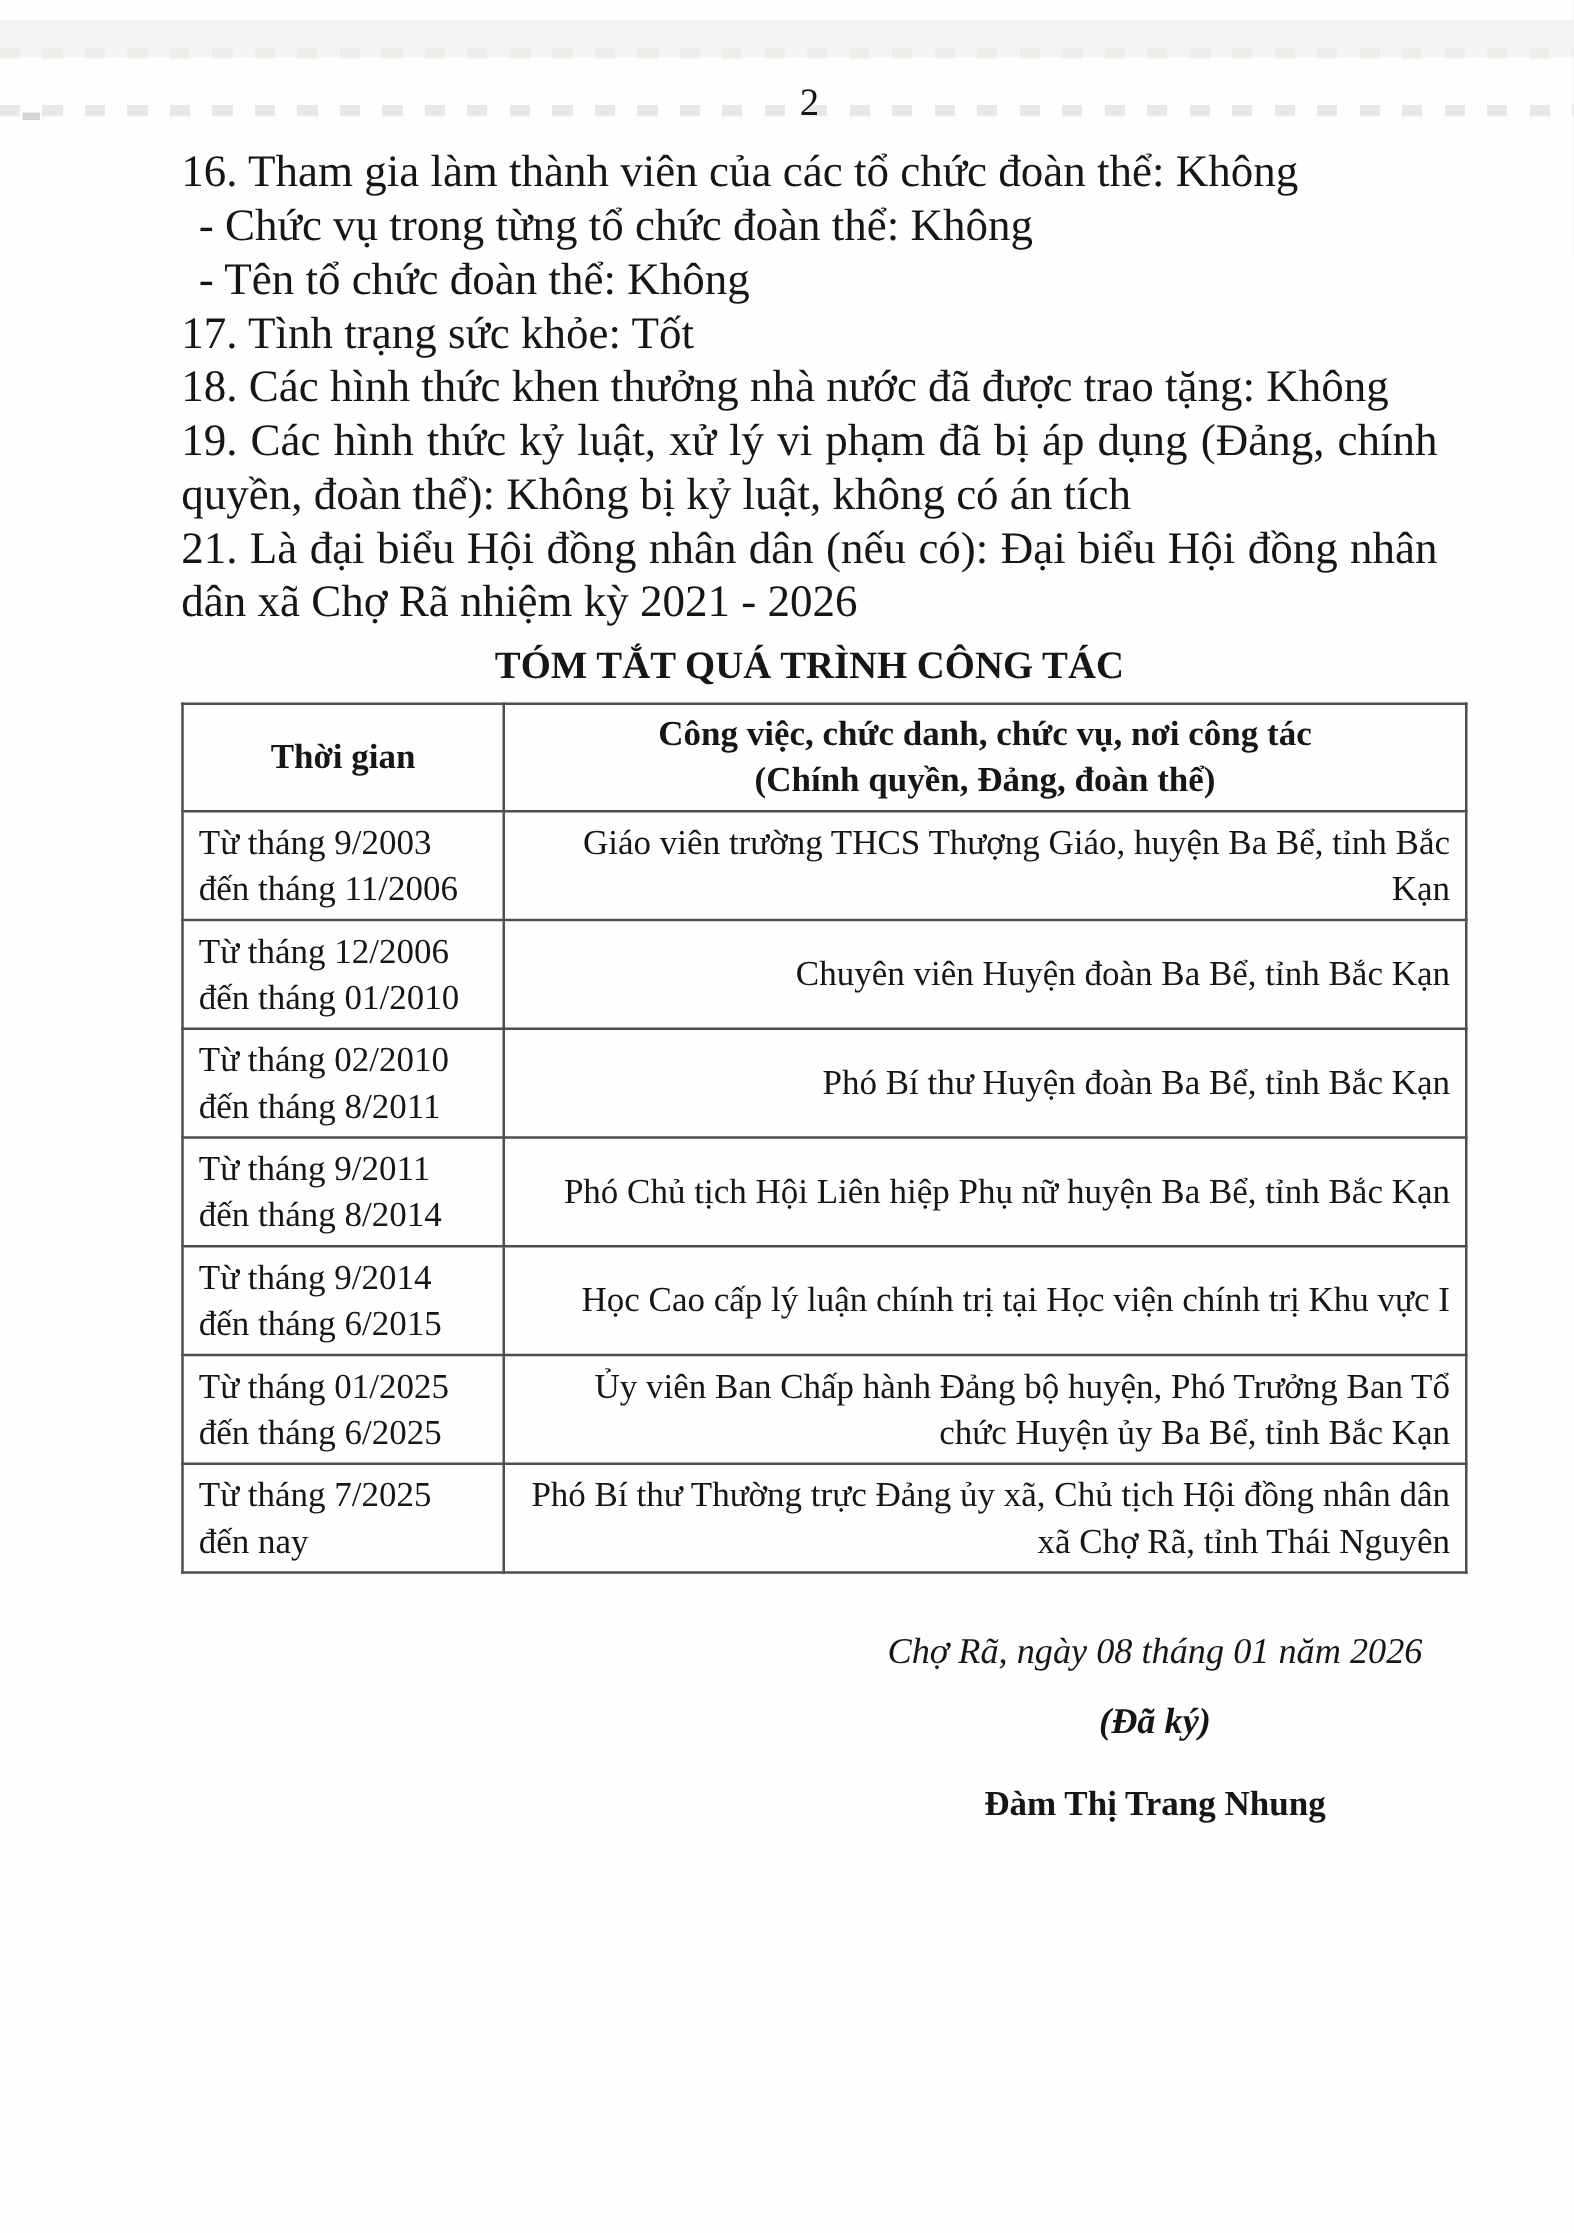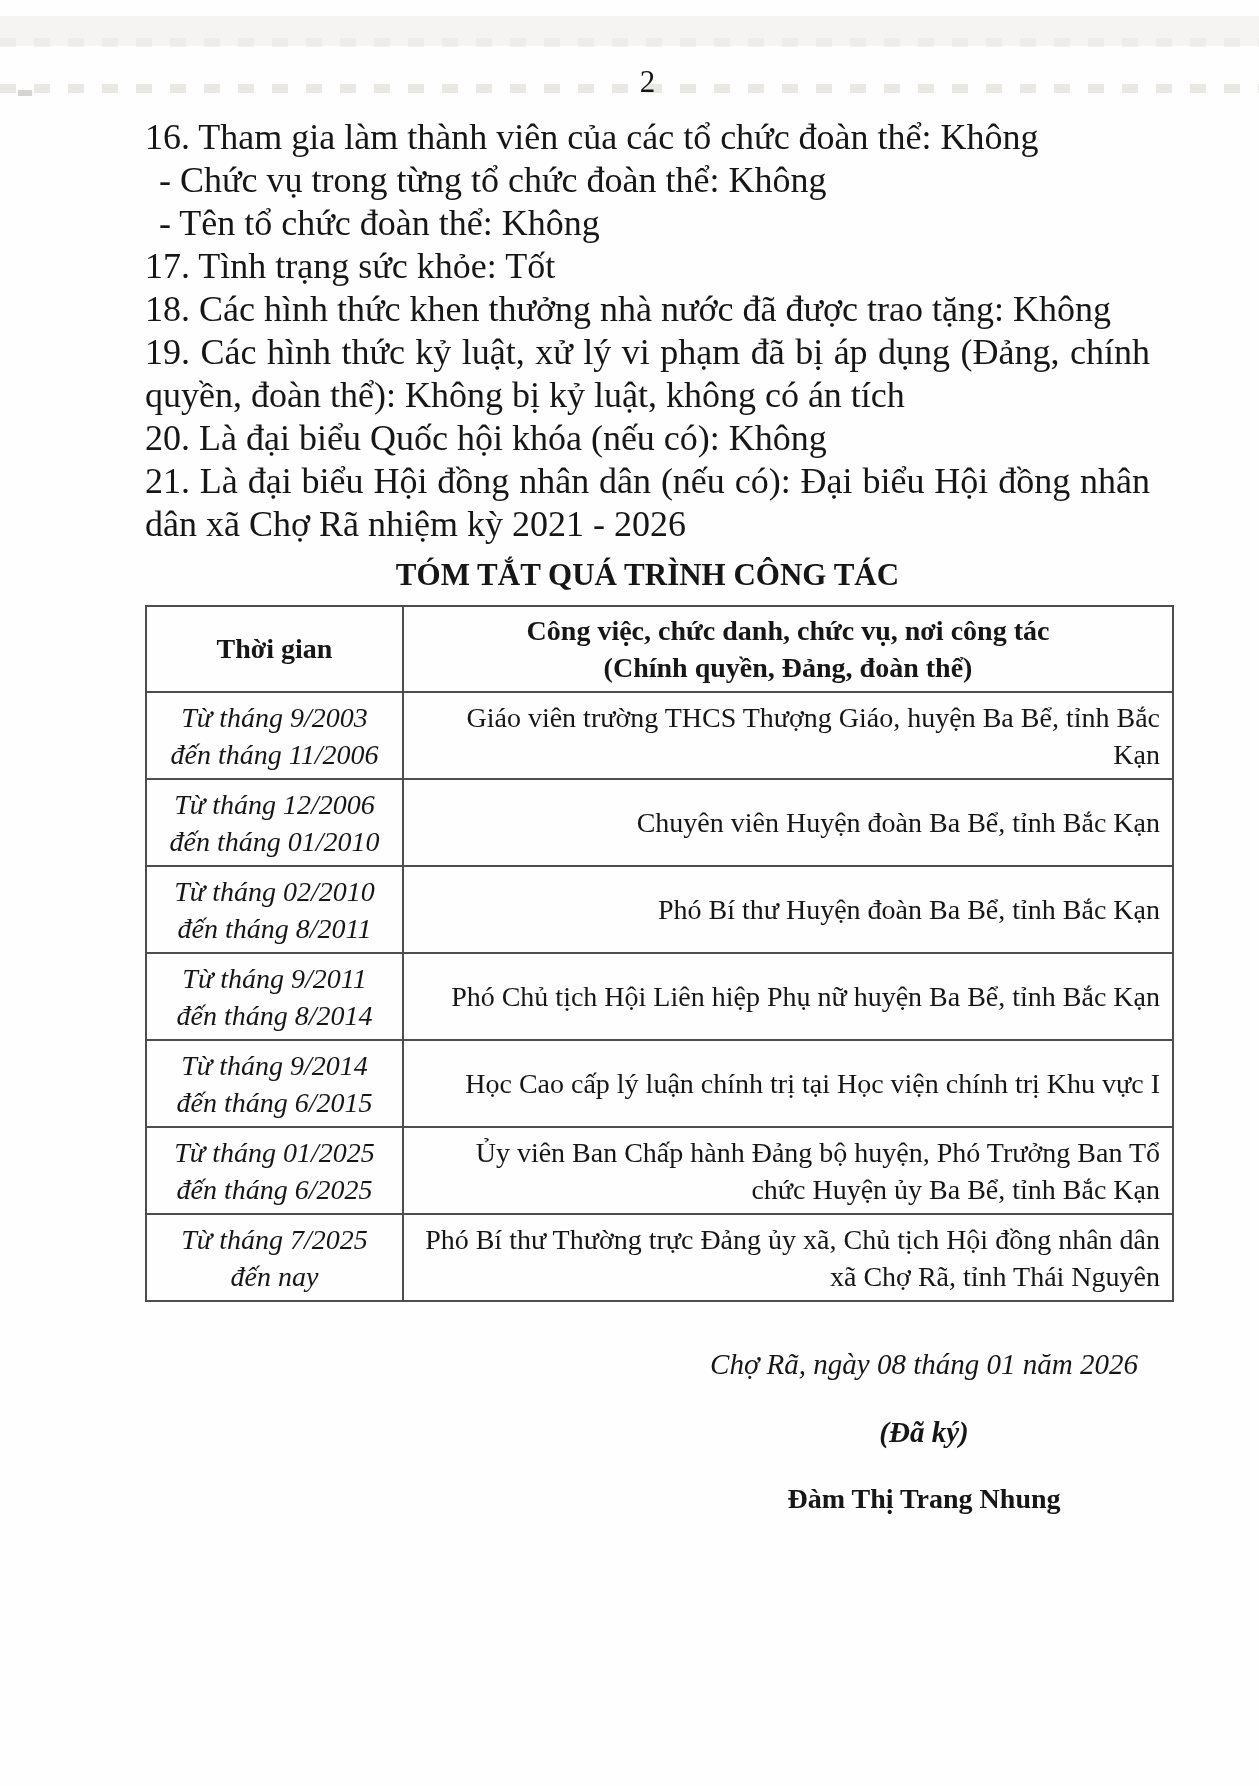--- a/index.html
+++ b/index.html
@@ -65,40 +65,40 @@
   }
   table.career th, table.career td {
     font-size: 28px;
     padding: 5px 12px;
     vertical-align: middle;
   }
   col.c-time { width: 257px; }
   col.c-job  { width: 770px; }
   th.h-time { font-weight: bold; text-align: center; }
   th.h-job  { font-weight: bold; text-align: center; line-height: 37px; }
-  td.t-time { text-align: center; line-height: 37px; height: 75px; font-style: italic; }
+  td.t-time { line-height: 37px; height: 75px; }
   td.t-job  { text-align: right; line-height: 37px; }
 
   .signature {
     width: 560px;
     margin-left: 499px; 
     margin-top: 40px;
     text-align: center;
   }
   .sig-place-date {
     font-style: italic;
     font-size: 29px;
     line-height: 44px;
   }
   .sig-note {
     font-style: italic;
     font-weight: bold;
     font-size: 29px;
     line-height: 44px;
-    margin-top: 24px;
+    margin-top: 12px;
   }
   .sig-name {
     font-weight: bold;
     font-size: 28px;
     line-height: 44px;
     margin-top: 23px;
   }
 </style>
 </head>
 <body>
@@ -121,21 +121,20 @@
         <p class="item indented">- Chức vụ trong từng tổ chức đoàn thể: Không</p>
 
         <p class="item indented">- Tên tổ chức đoàn thể: Không</p>
 
         <p class="item">17. Tình trạng sức khỏe: Tốt</p>
 
         <p class="item">18. Các hình thức khen thưởng nhà nước đã được trao tặng: Không</p>
 
         <p class="item">19. Các hình thức kỷ luật, xử lý vi phạm đã bị áp dụng (Đảng, chính quyền, đoàn thể): Không bị kỷ luật, không có án tích</p>
 
-        <p class="item">20. Là đại biểu Quốc hội khóa (nếu có): Không</p>
 
         <p class="item">21. Là đại biểu Hội đồng nhân dân (nếu có): Đại biểu Hội đồng nhân dân xã Chợ Rã nhiệm kỳ 2021 - 2026</p>
 
     </div>
 
     <h2 class="section-title">TÓM TẮT QUÁ TRÌNH CÔNG TÁC</h2>
 
     <table class="career">
       <colgroup>
           <col class="c-time">

